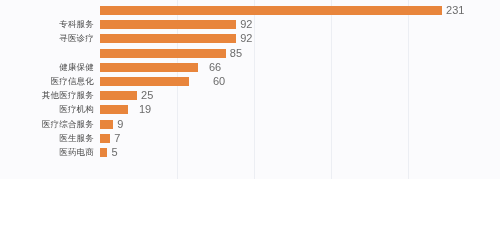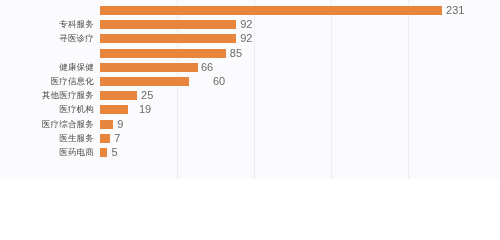--- a/index.html
+++ b/index.html
@@ -119,21 +119,21 @@
         <div class="bar-wrap" style="width: 125.865px;">
           <div class="bar" style="width: 125.865px; background: rgb(232, 133, 60);"></div>
         </div>
         <div class="val-label" style="left: 229.865px;">85</div>
       </div>
       <div class="row" style="top: 60.8px;">
         <div class="cat-label">健康保健</div>
         <div class="bar-wrap" style="width: 97.7308px;">
           <div class="bar" style="width: 97.7308px; background: rgb(232, 133, 60);"></div>
         </div>
-        <div class="val-label" style="left: 201px;">66</div>
+        <div class="val-label" style="left: 209px;">66</div>
       </div>
       <div class="row" style="top: 75px;">
         <div class="cat-label">医疗信息化</div>
         <div class="bar-wrap" style="width: 88.8462px;">
           <div class="bar" style="width: 88.8462px; background: rgb(232, 133, 60);"></div>
         </div>
         <div class="val-label" style="left: 203px; margin-left: 10px;">60</div>
       </div>
       <div class="row" style="top: 89.2px;">
         <div class="cat-label">其他医疗服务</div>

